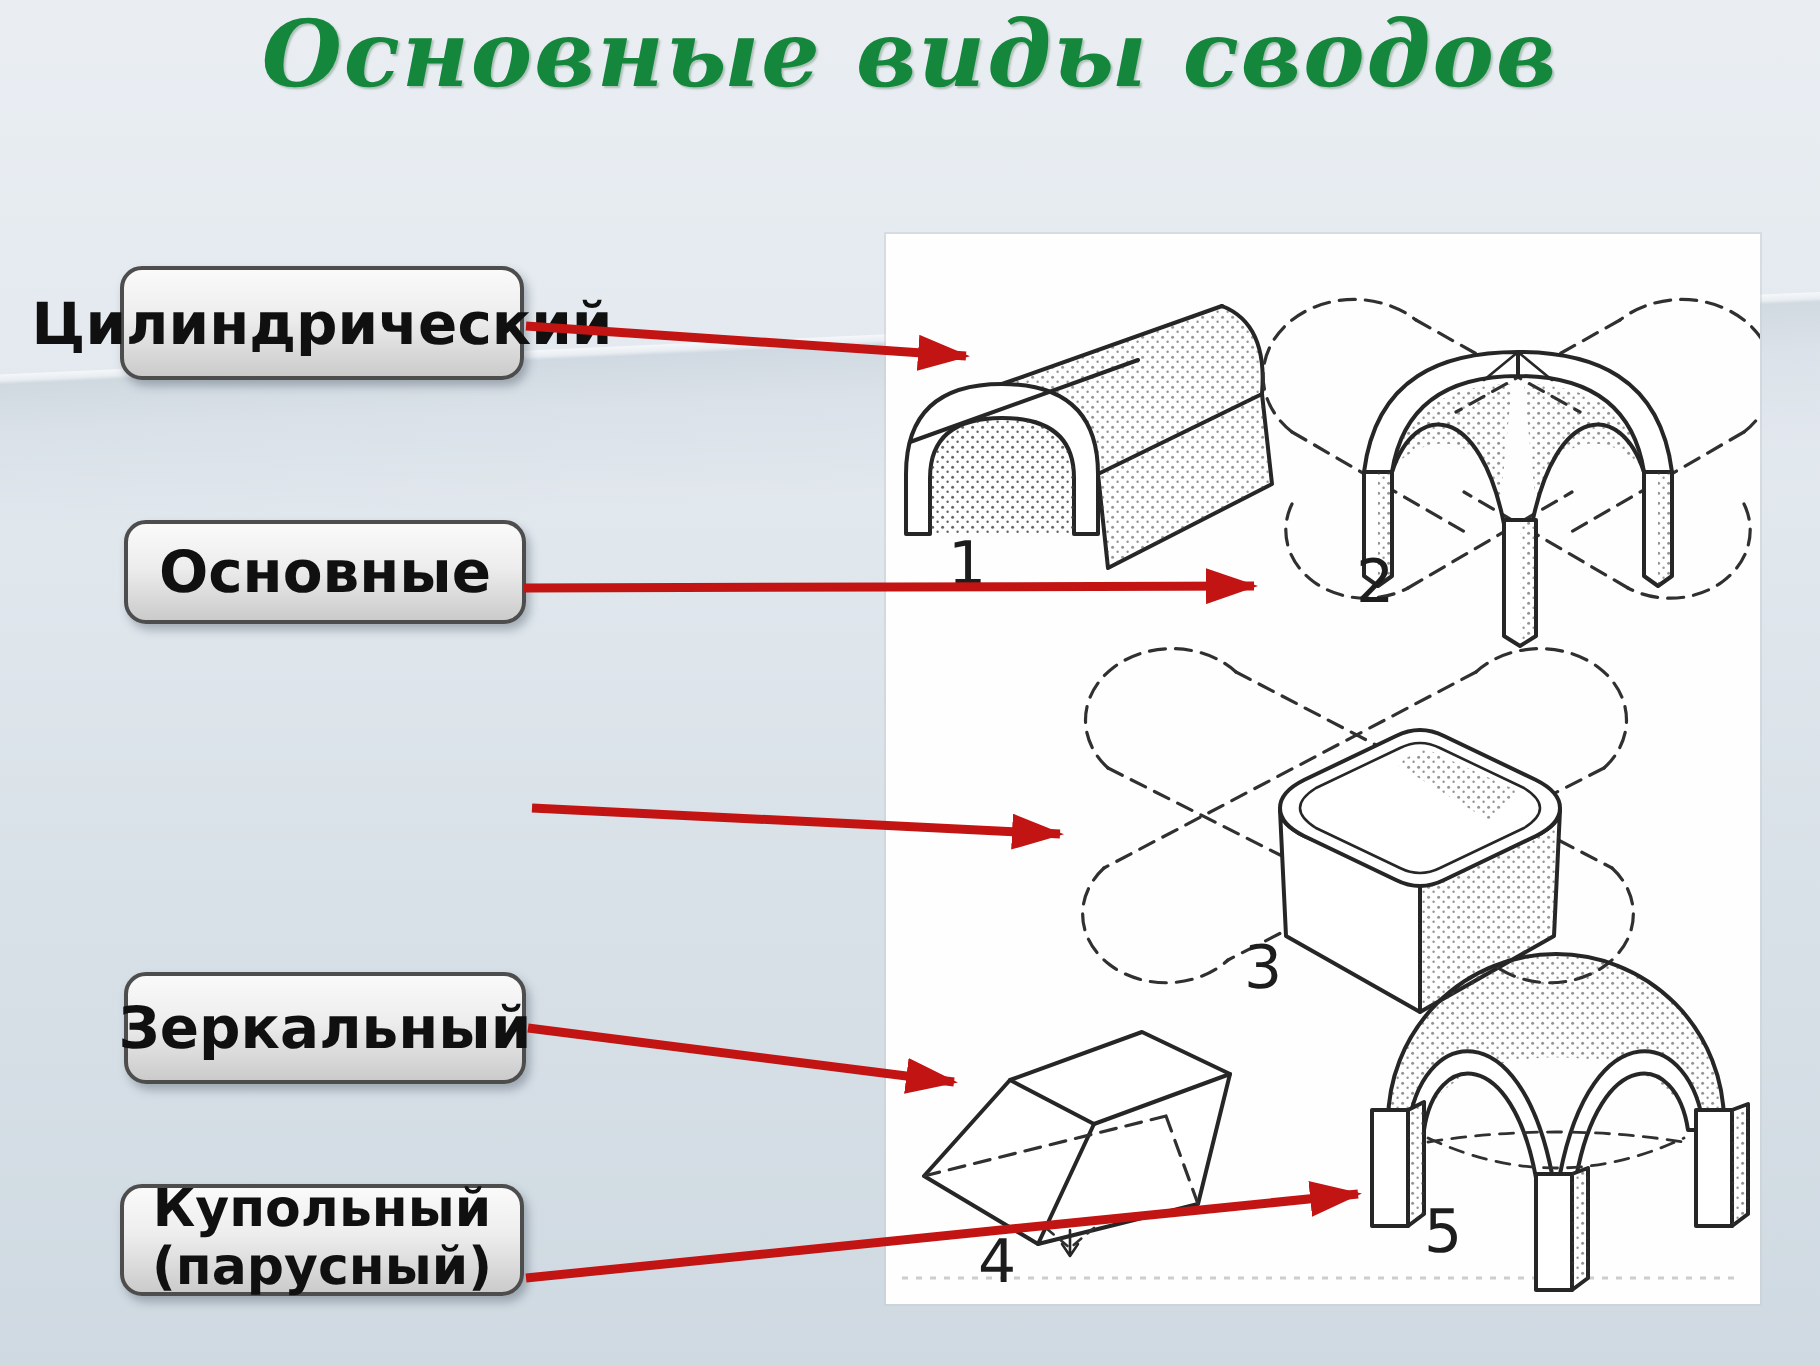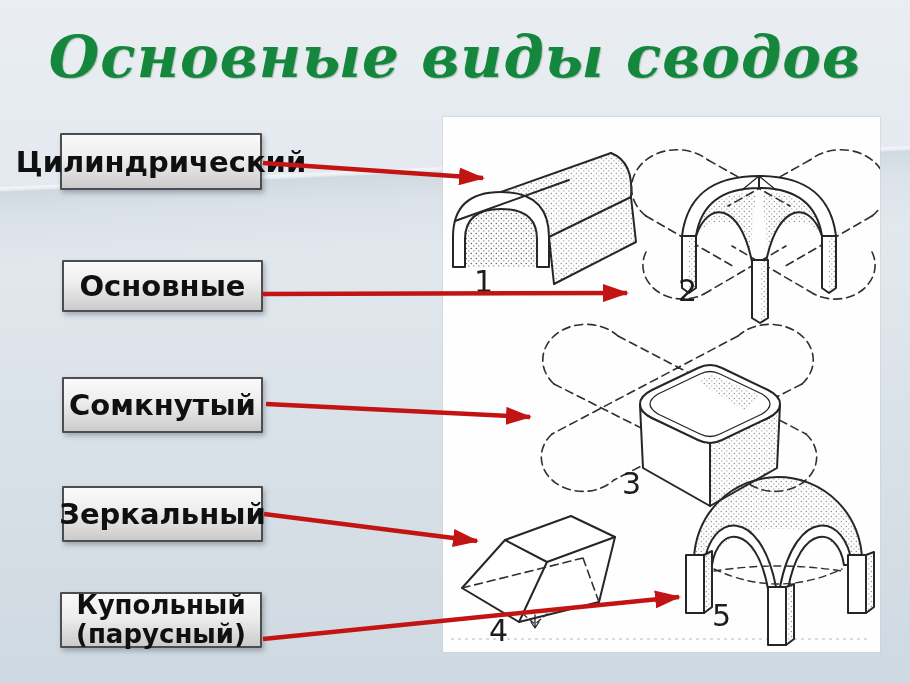--- a/index.html
+++ b/index.html
@@ -15,35 +15,35 @@
   .swoosh{
     position:absolute;left:-60px;top:190px;width:1100px;height:560px;
     transform:rotate(-2.6deg);transform-origin:left top;
     background:linear-gradient(180deg,
       rgba(255,255,255,.65) 0px,rgba(255,255,255,.2) 3px,
       rgba(140,158,175,.22) 5px,rgba(140,158,175,.10) 28px,
       rgba(140,158,175,0) 80px);
     z-index:0;pointer-events:none;
   }
   .title{
-    position:absolute;top:23px;left:0;right:0;margin:0;text-align:center;
+    position:absolute;top:0;left:0;right:0;margin:0;text-align:center;
     font-family:"DejaVu Serif","Liberation Serif",serif;
-    font-style:italic;font-weight:700;font-size:58px;letter-spacing:1px;
+    font-style:italic;font-weight:700;font-size:46px;letter-spacing:1px;
     color:#15873c;z-index:2;
     text-shadow:1px 1px 1px rgba(0,60,20,.25);
   }
   .panel{
     position:absolute;left:443px;top:117px;width:437px;height:535px;
     background:#fefefe;z-index:1;box-shadow:0 0 0 1px rgba(200,205,210,.5);
   }
   .panel svg{display:block;}
   .label-box{
     position:absolute;z-index:2;
     display:flex;flex-direction:column;justify-content:center;align-items:center;
-    border:2px solid #4d4d4d;border-radius:1px;
+    border:2px solid #4d4d4d;border-radius:11px;
     background:linear-gradient(180deg,#fafafa 0%,#ededed 45%,#cbcbcb 100%);
     box-shadow:2px 3px 5px rgba(55,65,80,.35);
     color:#101010;font-weight:700;white-space:nowrap;overflow:visible;
   }
   .label-box .line{display:block;text-align:center;}
   .b1{left:60px;top:133px;width:198px;height:53px;font-size:29px;}
   .b2{left:62px;top:260px;width:197px;height:48px;font-size:29px;}
   .b3{left:62px;top:377px;width:197px;height:52px;font-size:29px;}
   .b4{left:62px;top:486px;width:197px;height:52px;font-size:29px;}
   .b5{left:60px;top:592px;width:198px;height:52px;font-size:26px;line-height:1.1;}
@@ -156,23 +156,20 @@
       </g>
     </svg>
   </div>
 
   <div class="label-box b1">
     <span class="line">Цилиндрический</span>
   </div>
   <div class="label-box b2">
     <span class="line">Основные</span>
   </div>
-  <div class="label-box b3">
-    <span class="line">Сомкнутый</span>
-  </div>
   <div class="label-box b5">
     <span class="line">Купольный</span>
     <span class="line">(парусный)</span>
   </div>
   <div class="label-box b4">
     <span class="line">Зеркальный</span>
   </div>
 
   <svg id="arrows" width="910" height="683" viewBox="0 0 910 683" xmlns="http://www.w3.org/2000/svg">
       <defs>

